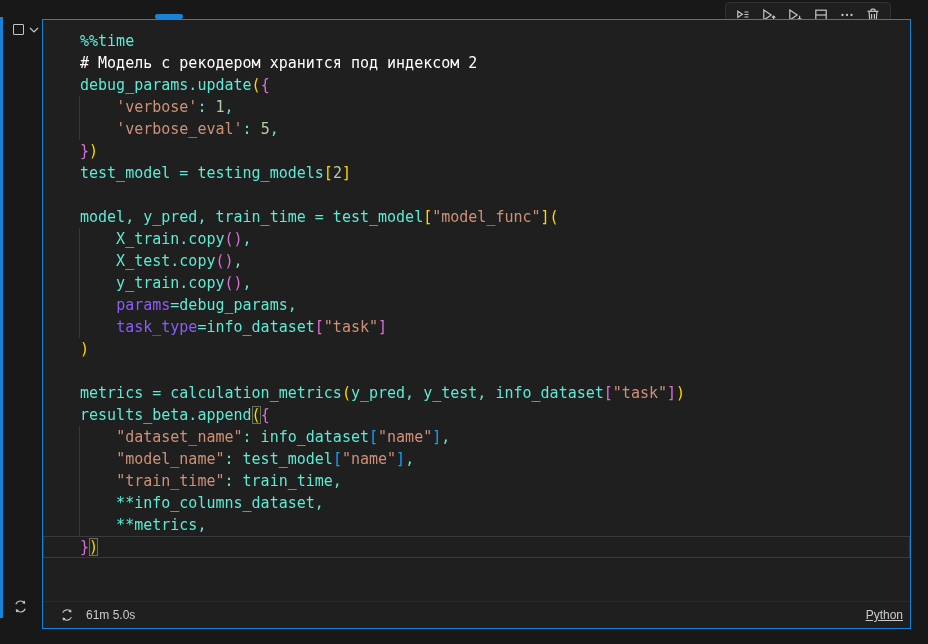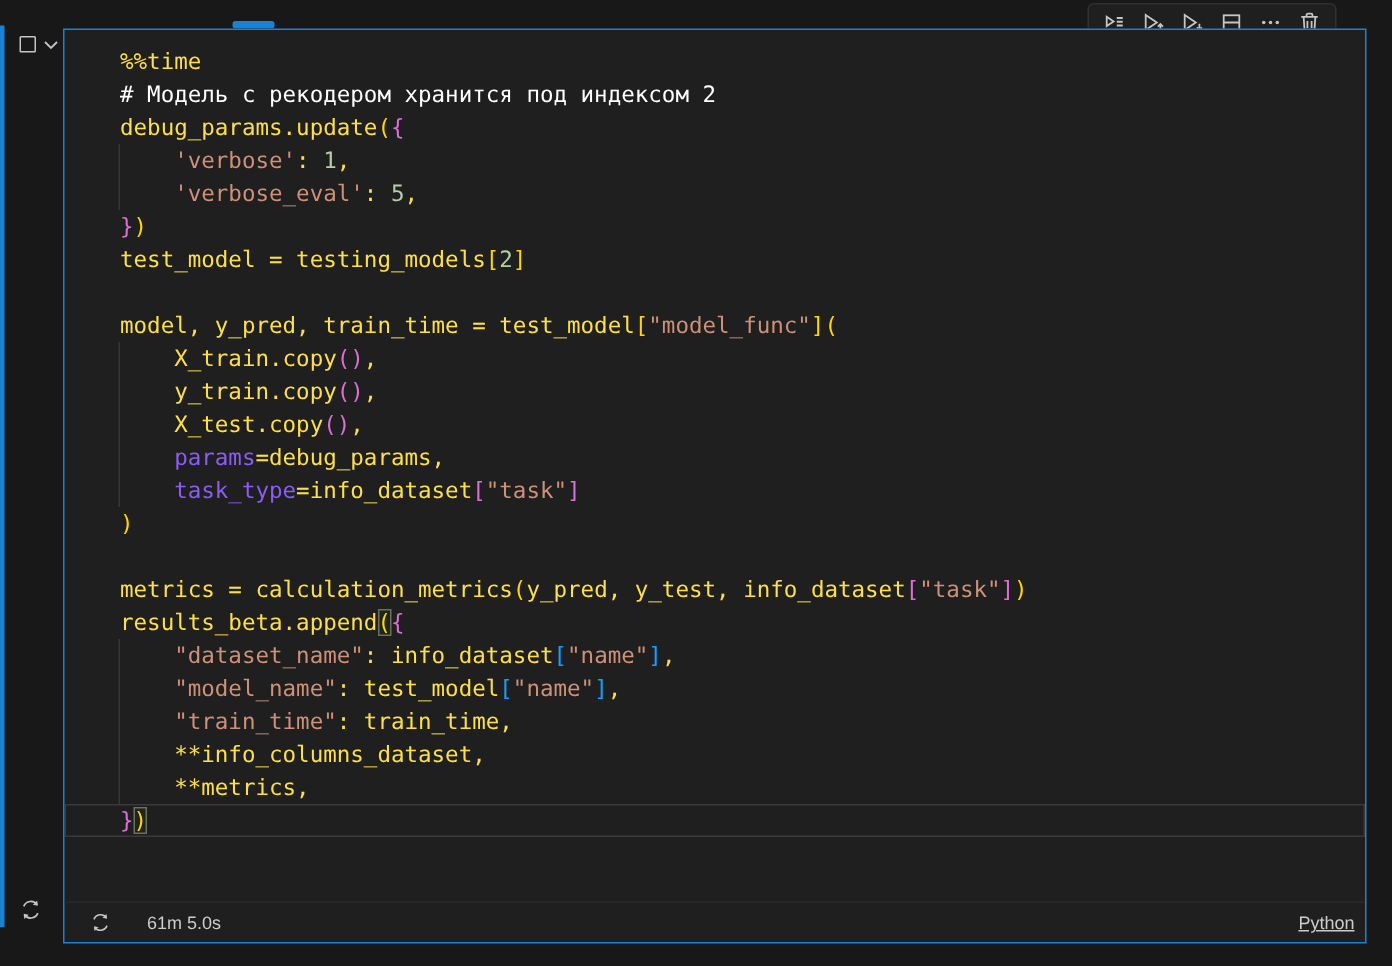--- a/index.html
+++ b/index.html
@@ -22,29 +22,29 @@
   
   .editor { position:absolute; left:42px; top:19px; width:869px; height:610px;
             border:1px solid #1a82d6; background:#1f1f1f; }
   .code-area { position:absolute; left:0; top:10px; right:0;
                font-family:"DejaVu Sans Mono", monospace; font-size:15px; }
   .code-line { position:relative; height:22px; line-height:22px; white-space:pre;
                padding-left:37px; color:#d4d4d4; }
   .code-line.current { box-shadow: inset 0 1px 0 #3a3a3a, inset 0 -1px 0 #3a3a3a,
                                    inset 1px 0 0 #3a3a3a, inset -1px 0 0 #3a3a3a; }
   .guide { position:absolute; left:36px; top:0; bottom:0; width:1px; background:#373737; }
-  .tk-d{color:#fde047} .tk-c{color:#ffffff} .tk-s{color:#ce9178} .tk-n{color:#b5cea8}
+  .tk-d{color:#5eead4} .tk-c{color:#ffffff} .tk-s{color:#ce9178} .tk-n{color:#b5cea8}
   .tk-v{color:#8b5cf6} .tk-b1{color:#ffd700} .tk-b2{color:#da70d6} .tk-b3{color:#179fff}
   .match { outline:1px solid #6e6f5c; outline-offset:-1px; background:rgba(20,100,20,.10); }
 
   
   .status-bar { position:absolute; left:0; right:0; bottom:0; height:27px;
                 display:flex; align-items:center; border-top:1px solid #2a2a2a;
                 color:#cccccc; font-size:12px; }
-  .status-left { display:flex; align-items:center; margin-left:17px; gap:24px; }
+  .status-left { display:flex; align-items:center; margin-left:17px; gap:12px; }
   .status-right { margin-left:auto; margin-right:7px; cursor:pointer;text-decoration:underline; }
 
   
   .toolbar { position:absolute; left:725px; top:2px; height:25px; display:flex;
              align-items:center; gap:4px; padding:0 6px; background:#1f1f1f;
              border:1px solid #303031; border-radius:4px; }
   .tb-btn { width:22px; height:22px; display:flex; align-items:center; justify-content:center;
             border-radius:4px; cursor:pointer; }
   .icon { stroke:#c5c5c5; fill:none; stroke-width:1.2; }
   .icon-fill { fill:#c5c5c5; stroke:none; }
@@ -113,22 +113,22 @@
         <div class="code-line"><span class="tk-d">%%time</span></div>
         <div class="code-line"><span class="tk-c"># Модель с рекодером хранится под индексом 2</span></div>
         <div class="code-line"><span class="tk-d">debug_params.update</span><span class="tk-b1">(</span><span class="tk-b2">{</span></div>
         <div class="code-line"><i class="guide"></i><span class="tk-d">    </span><span class="tk-s">'verbose'</span><span class="tk-d">: </span><span class="tk-n">1</span><span class="tk-d">,</span></div>
         <div class="code-line"><i class="guide"></i><span class="tk-d">    </span><span class="tk-s">'verbose_eval'</span><span class="tk-d">: </span><span class="tk-n">5</span><span class="tk-d">,</span></div>
         <div class="code-line"><span class="tk-b2">}</span><span class="tk-b1">)</span></div>
         <div class="code-line"><span class="tk-d">test_model = testing_models</span><span class="tk-b1">[</span><span class="tk-n">2</span><span class="tk-b1">]</span></div>
         <div class="code-line">&nbsp;</div>
         <div class="code-line"><span class="tk-d">model, y_pred, train_time = test_model</span><span class="tk-b1">[</span><span class="tk-s">"model_func"</span><span class="tk-b1">]</span><span class="tk-b1">(</span></div>
         <div class="code-line"><i class="guide"></i><span class="tk-d">    X_train.copy</span><span class="tk-b2">(</span><span class="tk-b2">)</span><span class="tk-d">,</span></div>
+        <div class="code-line"><i class="guide"></i><span class="tk-d">    X_test.copy</span><span class="tk-b2">(</span><span class="tk-b2">)</span><span class="tk-d">,</span></div>
         <div class="code-line"><i class="guide"></i><span class="tk-d">    y_train.copy</span><span class="tk-b2">(</span><span class="tk-b2">)</span><span class="tk-d">,</span></div>
-        <div class="code-line"><i class="guide"></i><span class="tk-d">    X_test.copy</span><span class="tk-b2">(</span><span class="tk-b2">)</span><span class="tk-d">,</span></div>
         <div class="code-line"><i class="guide"></i><span class="tk-d">    </span><span class="tk-v">params</span><span class="tk-d">=debug_params,</span></div>
         <div class="code-line"><i class="guide"></i><span class="tk-d">    </span><span class="tk-v">task_type</span><span class="tk-d">=info_dataset</span><span class="tk-b2">[</span><span class="tk-s">"task"</span><span class="tk-b2">]</span></div>
         <div class="code-line"><span class="tk-b1">)</span></div>
         <div class="code-line">&nbsp;</div>
         <div class="code-line"><span class="tk-d">metrics = calculation_metrics</span><span class="tk-b1">(</span><span class="tk-d">y_pred, y_test, info_dataset</span><span class="tk-b2">[</span><span class="tk-s">"task"</span><span class="tk-b2">]</span><span class="tk-b1">)</span></div>
         <div class="code-line"><span class="tk-d">results_beta.append</span><span class="tk-b1 match">(</span><span class="tk-b2">{</span></div>
         <div class="code-line"><i class="guide"></i><span class="tk-d">    </span><span class="tk-s">"dataset_name"</span><span class="tk-d">: info_dataset</span><span class="tk-b3">[</span><span class="tk-s">"name"</span><span class="tk-b3">]</span><span class="tk-d">,</span></div>
         <div class="code-line"><i class="guide"></i><span class="tk-d">    </span><span class="tk-s">"model_name"</span><span class="tk-d">: test_model</span><span class="tk-b3">[</span><span class="tk-s">"name"</span><span class="tk-b3">]</span><span class="tk-d">,</span></div>
         <div class="code-line"><i class="guide"></i><span class="tk-d">    </span><span class="tk-s">"train_time"</span><span class="tk-d">: train_time,</span></div>
         <div class="code-line"><i class="guide"></i><span class="tk-d">    **info_columns_dataset,</span></div>

